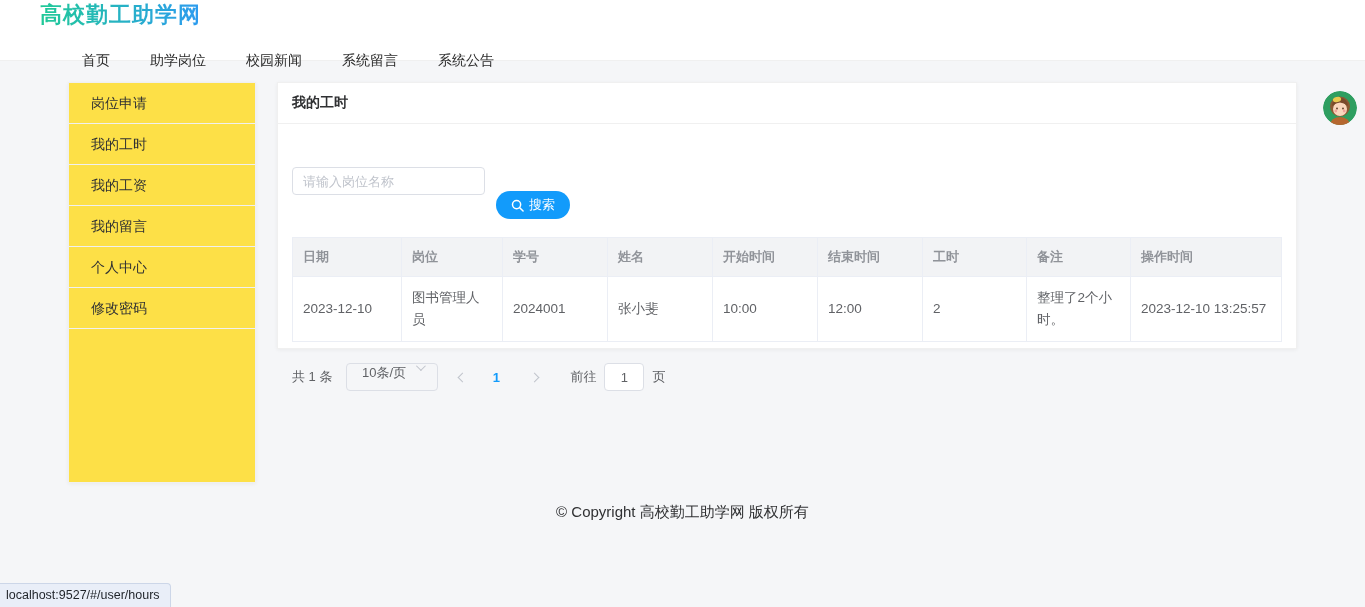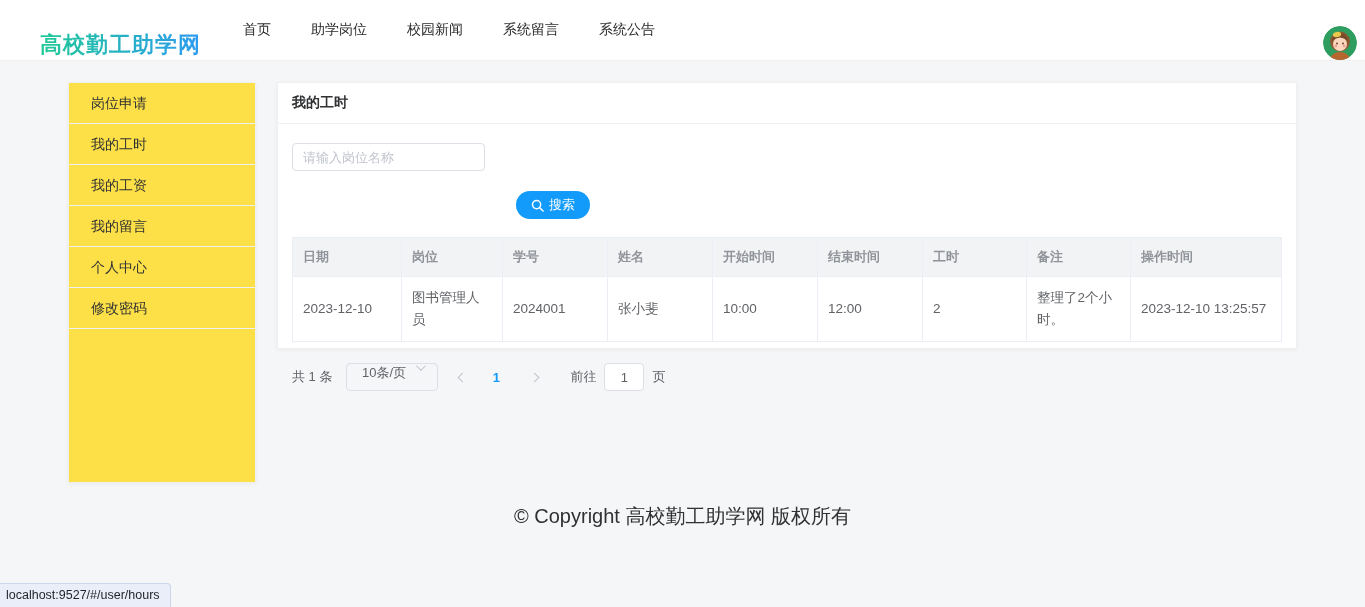--- a/index.html
+++ b/index.html
@@ -11,21 +11,21 @@
   *{box-sizing:border-box;margin:0;padding:0;}
   html,body{width:1365px;height:607px;overflow:hidden;}
   body{
     font-family:"Liberation Sans","DejaVu Sans",sans-serif;
     background:var(--page-bg);
     color:#303133;
   }
   
   .navbar{
     height:61px;background:#fff;border-bottom:1px solid #f0f0f0;
-    display:flex;align-items:flex-end;padding:0 8px 0 40px;
+    display:flex;align-items:flex-start;padding:0 8px 0 40px;flex-direction:column;
   }
   .logo{
     font-size:22px;font-weight:bold;letter-spacing:1px;
     background:linear-gradient(90deg,var(--logo-start),var(--logo-end));
     -webkit-background-clip:text;background-clip:text;
     color:transparent;cursor:pointer;
   }
   .nav-items{display:flex;margin-left:42px;gap:40px;}
   .nav-item{font-size:14px;color:#2b2b2b;cursor:pointer;line-height:61px;}
   .avatar{
@@ -45,21 +45,21 @@
   .card{
     flex:1;background:#fff;border:1px solid #f0f0f0;
     box-shadow:0 1px 4px rgba(0,0,0,.05);height:267px;
   }
   .card-title{
     font-size:14px;font-weight:bold;color:#303133;
     padding:11px 14px;border-bottom:1px solid #f0f0f0;
   }
   .card-body{padding:19px 14px 0 14px;}
   
-  .search-row{display:flex;gap:20px;}
+  .search-row{display:flex;align-items:center;}
   .search-input{
     width:193px;height:28px;border:1px solid #dcdfe6;border-radius:4px;
     padding:0 10px;font-size:13px;color:#606266;outline:none;
     font-family:inherit;
   }
   .search-input::placeholder{color:#c0c4cc;}
   .search-btn{
     margin-left:11px;height:28px;padding:0 15px;border:none;cursor:pointer;
     border-radius:14px;background:var(--accent-blue);color:#fff;font-size:13px;
     display:inline-flex;align-items:center;gap:5px;font-family:inherit;margin-top:48px;
@@ -93,21 +93,21 @@
     color:var(--accent-blue);font-weight:700;cursor:pointer;margin-left:4px;
   }
   .pg-arrow + .pg-page{margin-left:6px;}
   .pg-goto{margin-left:22px;display:flex;align-items:center;gap:8px;}
   .goto-input{
     width:40px;height:28px;border:1px solid #dcdfe6;border-radius:4px;
     text-align:center;font-size:13px;color:#606266;outline:none;font-family:inherit;
   }
   
   .footer{
-    text-align:center;margin-top:20px;font-size:20px;color:#303133;
+    text-align:center;margin-top:20px;font-size:15px;color:#303133;
   }
   .statusbar{
     position:fixed;left:0;bottom:0;background:#e9eef8;color:#1f2329;
     font-size:12.5px;padding:4px 10px 5px 6px;border:1px solid #ccd6e8;
     border-left:none;border-bottom:none;border-top-right-radius:4px;
   }
 </style>
 </head>
 <body>
 

